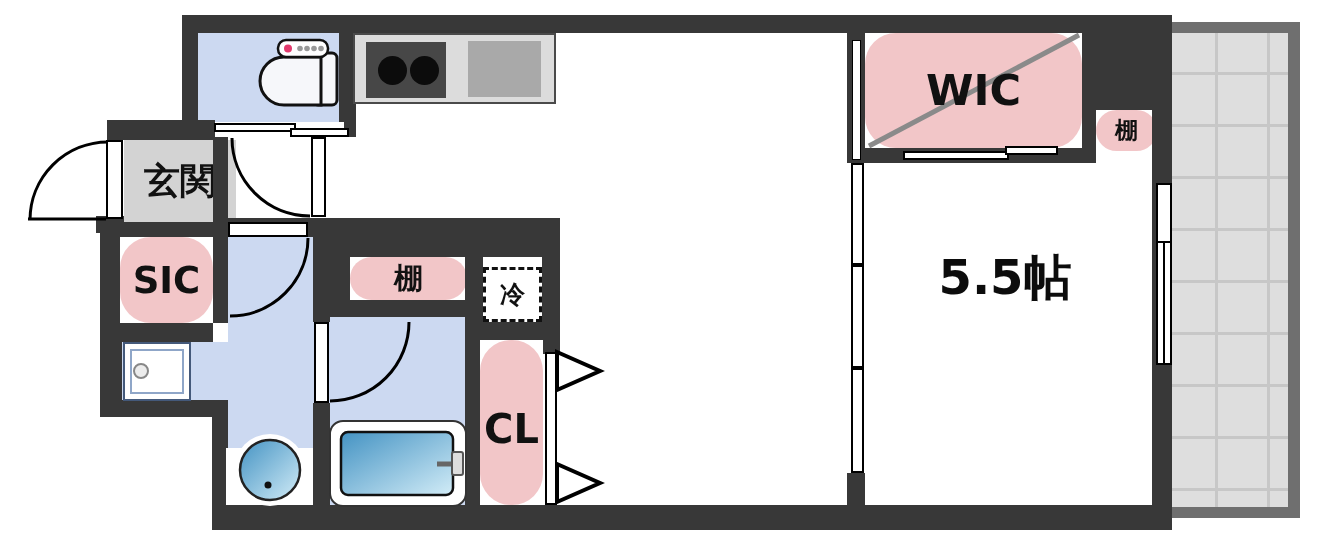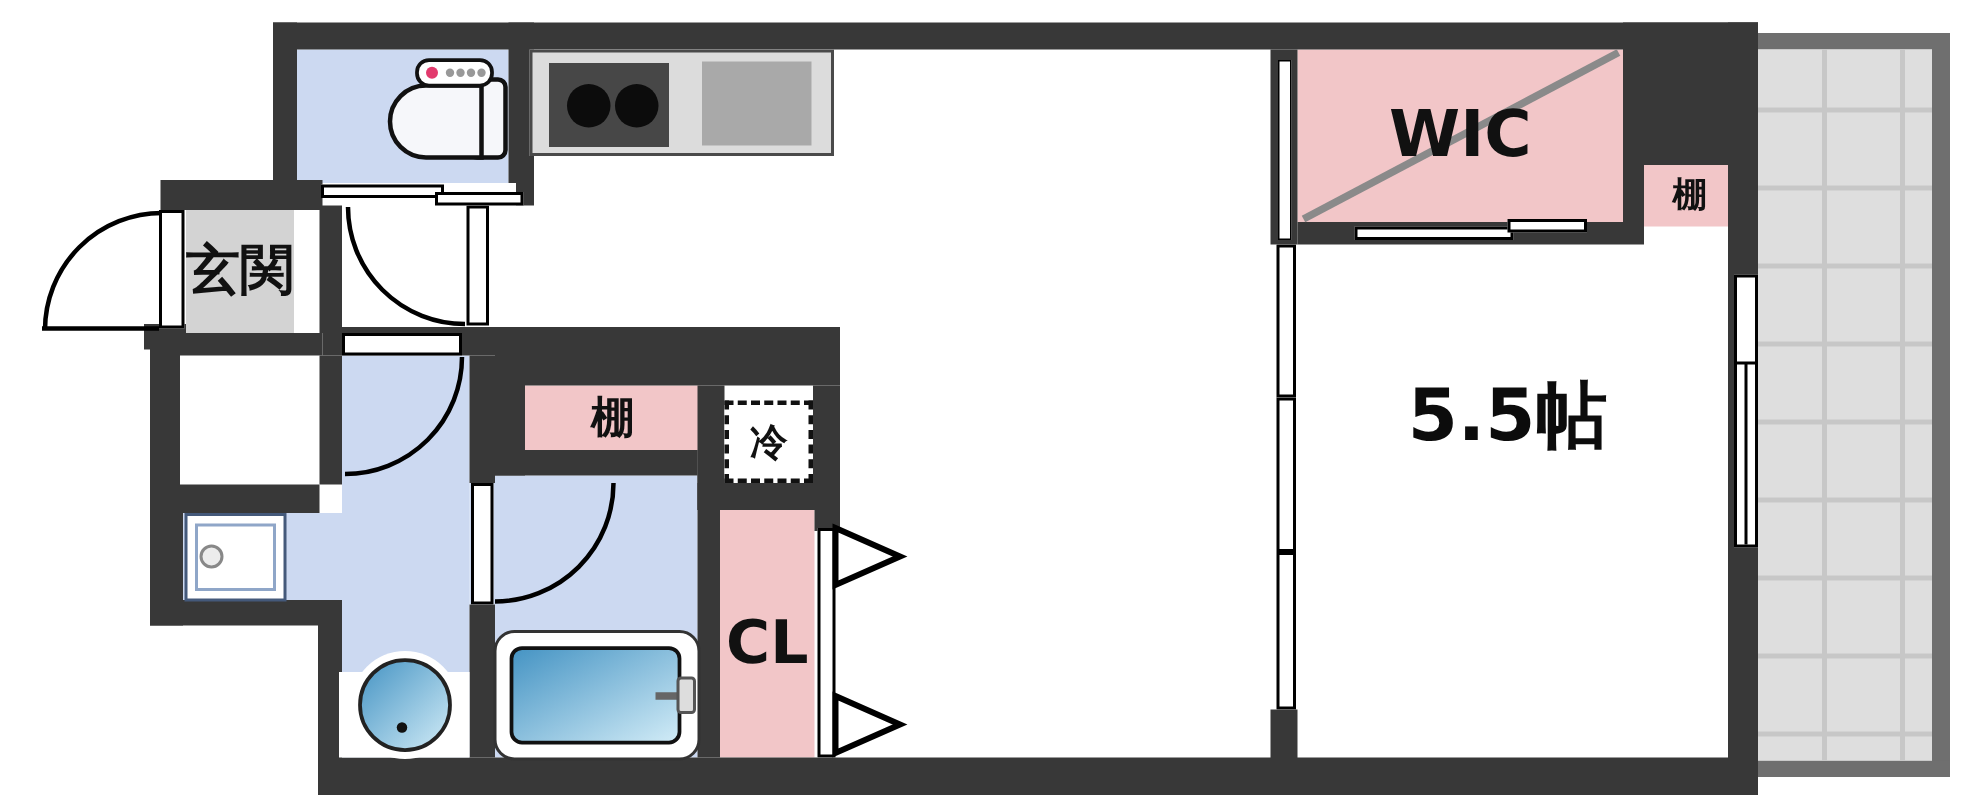--- a/index.html
+++ b/index.html
@@ -3,41 +3,44 @@
 <meta charset="utf-8">
 <style>
   html,body{margin:0;padding:0;background:#fff;}
   #stage{position:relative;width:1318px;height:537px;background:#fff;overflow:hidden;
          font-family:"DejaVu Sans",sans-serif;}
   .abs{position:absolute;box-sizing:border-box;}
   .wall{position:absolute;background:var(--wall,#383838);}
   .room{position:absolute;box-sizing:border-box;display:flex;align-items:center;justify-content:center;}
   .lbl{font-weight:bold;color:#111;line-height:1;}
   .leaf{position:absolute;background:#fff;border:2px solid #000;box-sizing:border-box;}
-  .pink{background:var(--pink,#f2c6c8);}
+  .pink{background:var(--pink,#f2c6c8);border-radius:31px;}
   .blue{background:var(--room-blue,#ccd9f1);}
   svg{position:absolute;left:0;top:0;pointer-events:none;}
   .bigname{position:absolute;text-align:center;font-weight:bold;color:#0c0c0c;}
   .bigname .l1{display:block;line-height:1.02;}
   .bigname .l2{display:block;line-height:1.05;}
   #balcony-tiles{position:absolute;background-color:var(--balcony-tile,#dedede);
     background-image:
       repeating-linear-gradient(to right, transparent 0 49px, var(--balcony-grid,#c7c7c7) 49px 52px),
       repeating-linear-gradient(to bottom, transparent 0 49px, var(--balcony-grid,#c7c7c7) 49px 52px);
     background-position:-6px 0,0 -10px;}
   .bwall{position:absolute;background:var(--balcony-wall,#6f6f6f);}
 </style>
 </head>
 <body>
 
 <div id="stage">
 
   <div class="room blue" style="left:198px;top:33px;width:141px;height:89px;"></div>
-  <div class="room" style="left:124px;top:140px;width:72px;height:82px;background:var(--genkan-gray,#d3d3d3);">
+  <div class="room" style="left:124px;top:140px;width:112px;height:82px;background:var(--genkan-gray,#d3d3d3);">
     <span class="lbl" style="font-size:36px;">玄関</span>
+  </div>
+  <div class="room pink" style="left:120px;top:237px;width:93px;height:86px;">
+    <span class="lbl" style="font-size:37px;">SIC</span>
   </div>
   <div class="room blue" style="left:228px;top:237px;width:85px;height:268px;"></div>
   <div class="room blue" style="left:122px;top:342px;width:106px;height:58px;"></div>
   <div class="room blue" style="left:313px;top:322px;width:17px;height:81px;"></div>
   <div class="room blue" style="left:330px;top:317px;width:135px;height:188px;"></div>
   <div class="room pink" style="left:350px;top:257px;width:117px;height:43px;">
     <span class="lbl" style="font-size:29px;">棚</span>
   </div>
   <div class="room pink" style="left:480px;top:340px;width:63px;height:165px;">
     <span class="lbl" style="font-size:40px;margin-top:12px;">CL</span>

